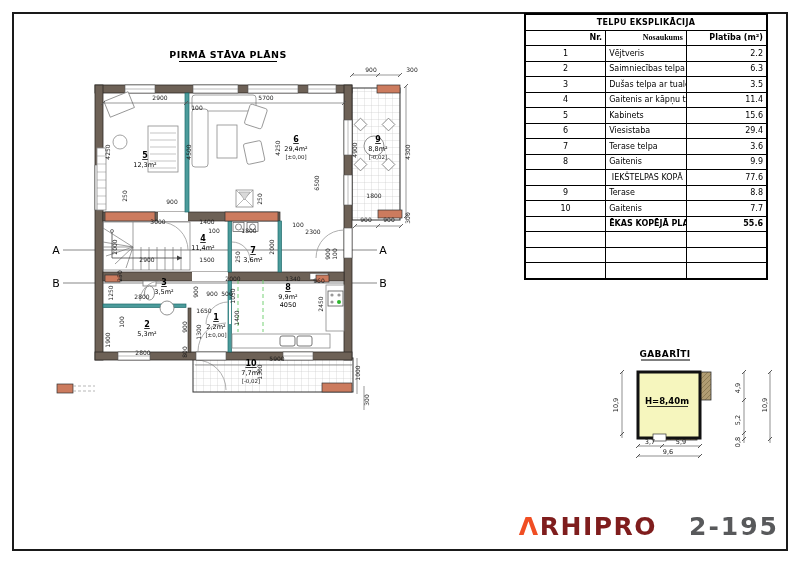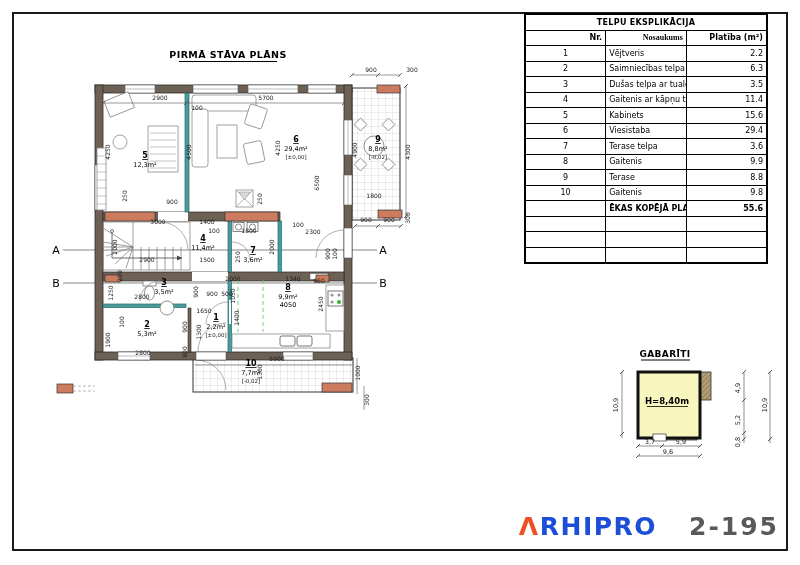--- a/index.html
+++ b/index.html
@@ -31,21 +31,21 @@
   td.c-area{text-align:right;}
   tr.sub td.c-name{text-align:right;}
   tr.total td{font-weight:bold;}
   tr.total td.c-name{text-align:right;font-size:8.5px;}
 
   
   #logo{position:absolute;left:563px;top:509px;width:216px;height:34px;
         display:flex;align-items:center;justify-content:flex-end;
         font-weight:bold;font-size:25px;letter-spacing:1.5px;white-space:nowrap;}
   #logo .mark{color:#f04e23;}
-  #logo .rest{color:#1d4ed8;}
+  #logo .rest{color:#7f1d1d;}
   #logo .num{color:#58595b;margin-left:32px;letter-spacing:2px;}
 </style>
 </head>
 <body>
 
 <div id="sheet">
 
 <svg id="drawing" width="800" height="565" viewBox="0 0 800 565">
   <defs>
     <pattern id="grid" width="7" height="7" patternUnits="userSpaceOnUse">
@@ -399,29 +399,34 @@
           <tr>
             <td class="c-nr">7</td>
             <td class="c-name">Terase telpa</td>
             <td class="c-area">3.6</td>
           </tr>
           <tr>
             <td class="c-nr">8</td>
             <td class="c-name">Gaitenis</td>
             <td class="c-area">9.9</td>
           </tr>
+          <tr class="sub">
+            <td class="c-nr"></td>
+            <td class="c-name">IEKŠTELPAS KOPĀ</td>
+            <td class="c-area">77.6</td>
+          </tr>
           <tr>
             <td class="c-nr">9</td>
             <td class="c-name">Terase</td>
             <td class="c-area">8.8</td>
           </tr>
           <tr>
             <td class="c-nr">10</td>
             <td class="c-name">Gaitenis</td>
-            <td class="c-area">9.8</td>
+            <td class="c-area">7.7</td>
           </tr>
           <tr class="total">
             <td class="c-nr"></td>
             <td class="c-name">ĒKAS KOPĒJĀ PLATĪBA</td>
             <td class="c-area">55.6</td>
           </tr>
           <tr>
             <td class="c-nr"></td>
             <td class="c-name"></td>
             <td class="c-area"></td>

